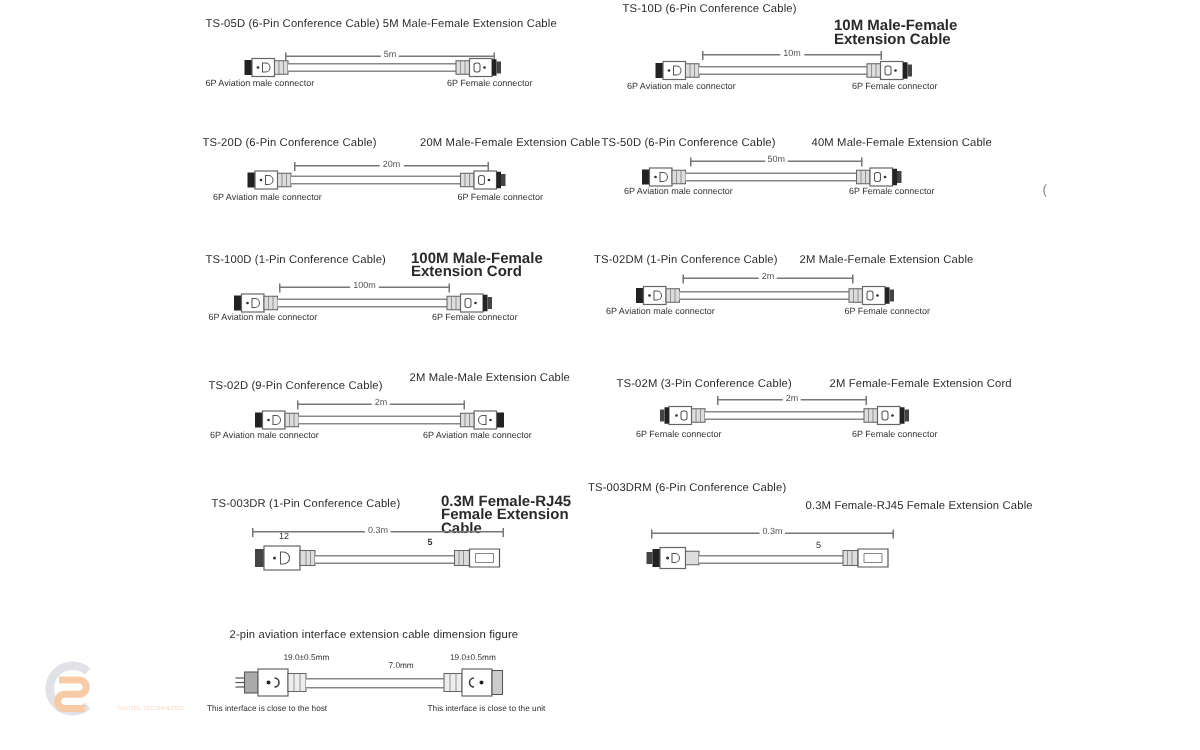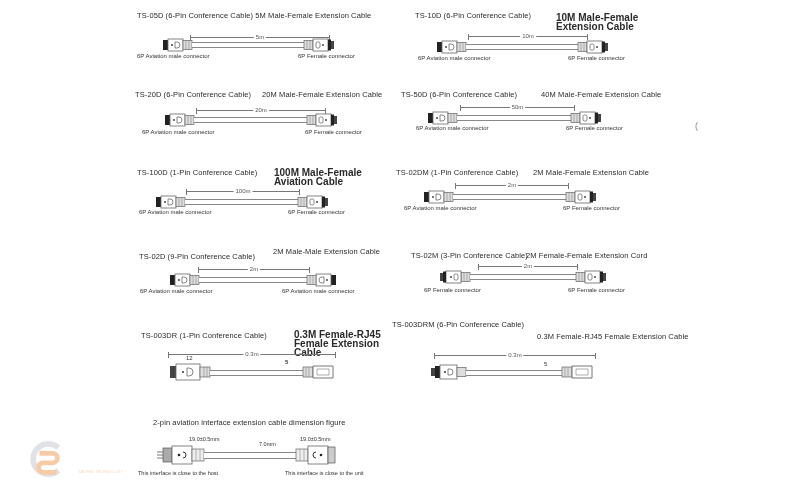--- a/index.html
+++ b/index.html
@@ -57,39 +57,39 @@
     </svg>
   <div class="cable" style="left:192px;top:42px;width:120px"></div>
   <svg style="left:304px;top:39px" width="40" height="12">
       <use href="#female"></use>
     </svg>
   <div class="lbl" style="left:137px;top:53px">6P Aviation male connector</div>
   <div class="lbl" style="left:298px;top:53px">6P Female connector</div>
 </div>
 
 <div class="fig">
-  <div class="title" style="left:415px;top:11px">TS-10D (6-Pin Conference Cable)</div>
+  <div class="title" style="left:415px;top:1px">TS-10D (6-Pin Conference Cable)</div>
   <div class="desc" style="left:556px;top:13px;width:110px">10M Male-Female Extension Cable</div>
   <div class="dim" style="left:468px;top:36px;width:120px">
       <span class="dimtxt" style="left:50%">10m</span>
     </div>
   <svg style="left:437px;top:41px" width="40" height="12">
       <use href="#male"></use>
     </svg>
   <div class="cable" style="left:466px;top:44px;width:118px"></div>
   <svg style="left:578px;top:41px" width="40" height="12">
       <use href="#female"></use>
     </svg>
   <div class="lbl" style="left:418px;top:55px">6P Aviation male connector</div>
   <div class="lbl" style="left:568px;top:55px">6P Female connector</div>
 </div>
 
 <div class="fig">
   <div class="title" style="left:135px;top:90px">TS-20D (6-Pin Conference Cable)</div>
-  <div class="title" style="left:262px;top:90px">20M Male-Female Extension Cable</div>
+  <div class="title" style="left:280px;top:90px">20M Male-Female Extension Cable</div>
   <div class="dim" style="left:196px;top:110px;width:130px">
       <span class="dimtxt" style="left:50%">20m</span>
     </div>
   <svg style="left:165px;top:114px" width="40" height="12">
       <use href="#male"></use>
     </svg>
   <div class="cable" style="left:194px;top:117px;width:118px"></div>
   <svg style="left:307px;top:114px" width="40" height="12">
       <use href="#female"></use>
     </svg>
@@ -110,21 +110,21 @@
   <svg style="left:571px;top:112px" width="40" height="12">
       <use href="#female"></use>
     </svg>
   <div class="lbl" style="left:416px;top:125px">6P Aviation male connector</div>
   <div class="lbl" style="left:566px;top:125px">6P Female connector</div>
   <div class="lbl" style="left:695px;top:121px;font-size:9px;color:#888">(</div>
 </div>
 
 <div class="fig">
   <div class="title" style="left:137px;top:168px">TS-100D (1-Pin Conference Cable)</div>
-  <div class="desc" style="left:274px;top:168px;width:115px">100M Male-Female Aviation Cable</div>
+  <div class="desc" style="left:274px;top:168px;width:115px">100M Male-Female Extension Cord</div>
   <div class="dim" style="left:186px;top:191px;width:114px">
       <span class="dimtxt" style="left:50%">100m</span>
     </div>
   <svg style="left:156px;top:196px" width="40" height="12">
       <use href="#male"></use>
     </svg>
   <div class="cable" style="left:185px;top:199px;width:118px"></div>
   <svg style="left:298px;top:196px" width="40" height="12">
       <use href="#female"></use>
     </svg>
@@ -161,21 +161,21 @@
   <div class="cable" style="left:199px;top:277px;width:114px"></div>
   <svg style="left:306px;top:274px;transform:scaleX(-1)" width="30" height="12">
       <use href="#male"></use>
     </svg>
   <div class="lbl" style="left:140px;top:288px">6P Aviation male connector</div>
   <div class="lbl" style="left:282px;top:288px">6P Aviation male connector</div>
 </div>
 
 <div class="fig">
   <div class="title" style="left:411px;top:251px">TS-02M (3-Pin Conference Cable)</div>
-  <div class="title" style="left:526px;top:251px">2M Female-Female Extension Cord</div>
+  <div class="title" style="left:553px;top:251px">2M Female-Female Extension Cord</div>
   <div class="dim" style="left:478px;top:266px;width:100px">
       <span class="dimtxt" style="left:50%">2m</span>
     </div>
   <svg style="left:440px;top:271px;transform:scaleX(-1)" width="30" height="12">
       <use href="#female"></use>
     </svg>
   <div class="cable" style="left:470px;top:274px;width:110px"></div>
   <svg style="left:576px;top:271px" width="30" height="12">
       <use href="#female"></use>
     </svg>

